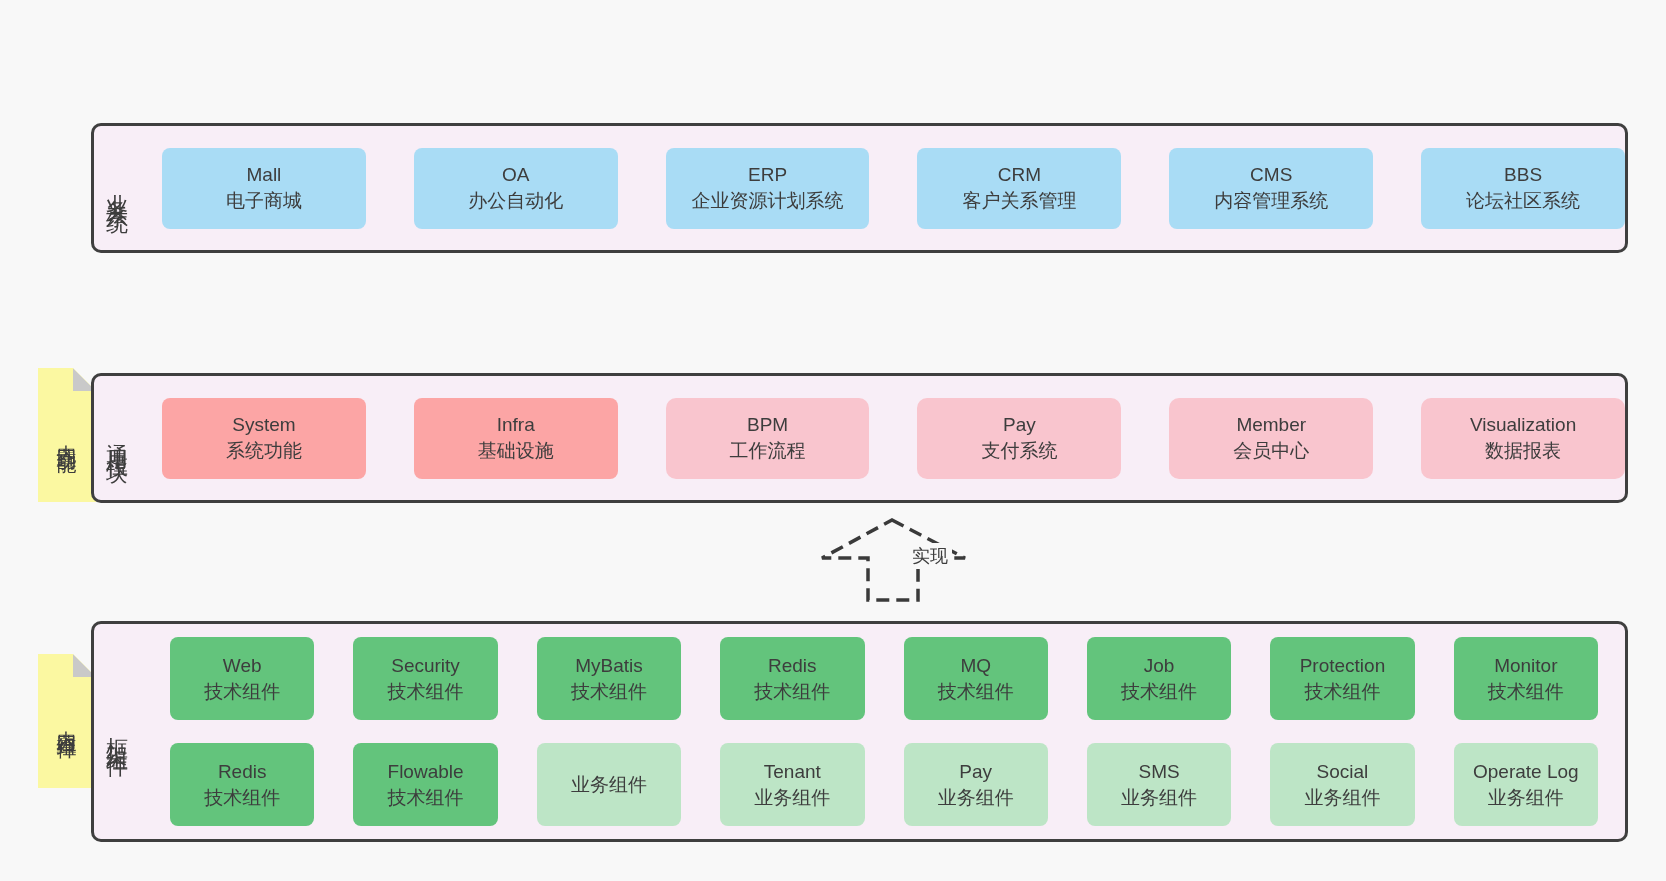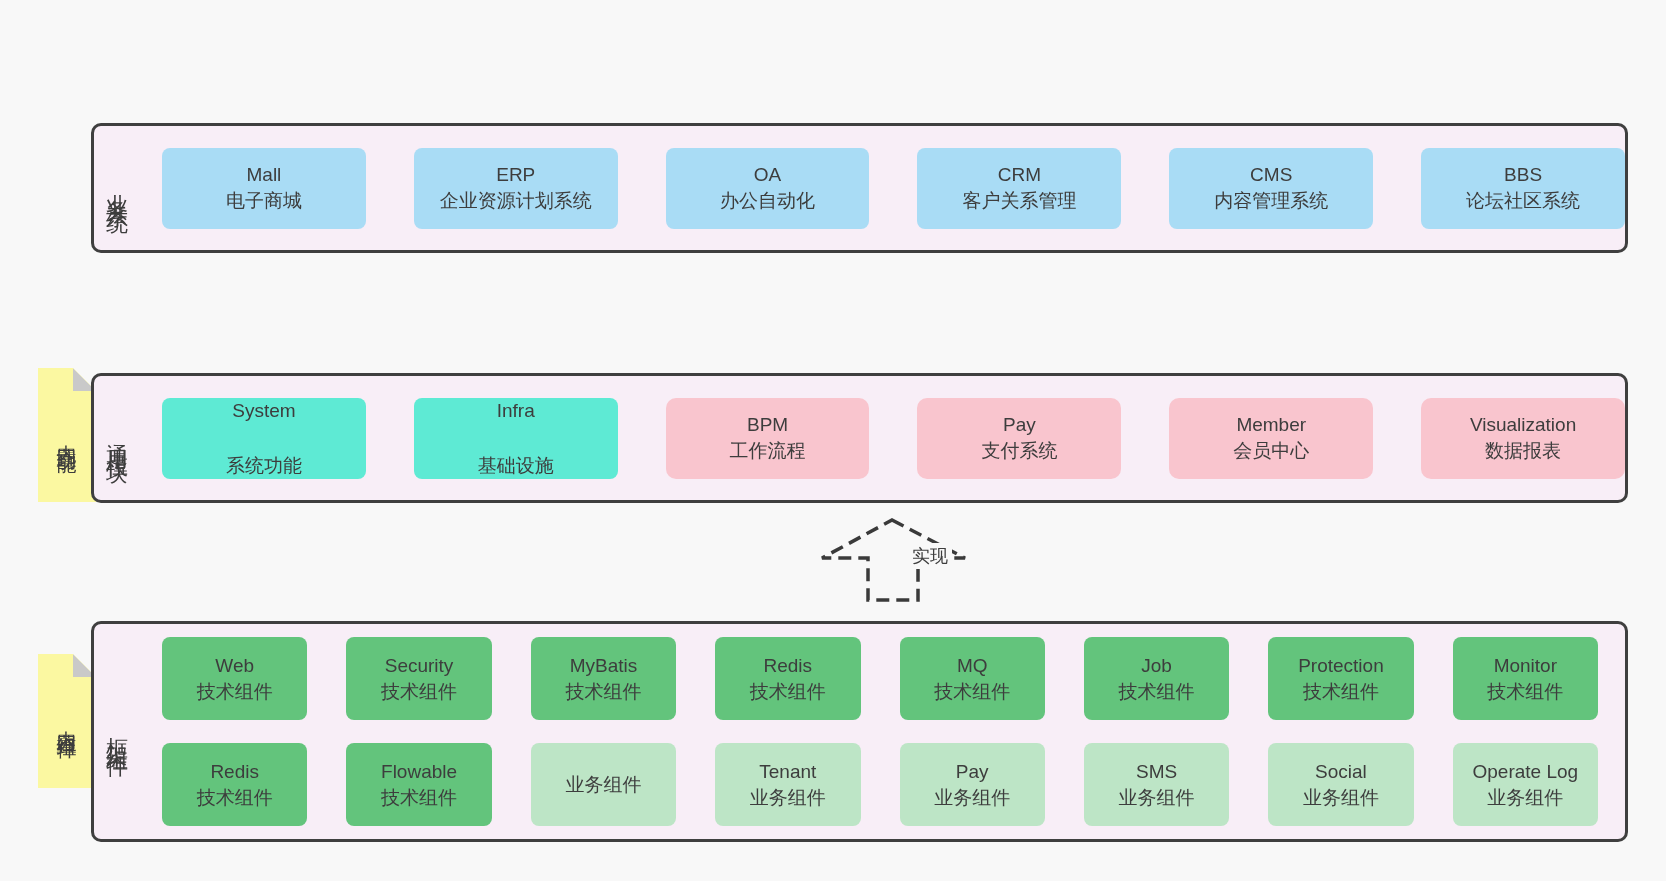--- a/index.html
+++ b/index.html
@@ -50,31 +50,31 @@
 
   .boxes {
     flex:1; display:flex; gap:48px;
     margin-left:32px; 
     align-items:center;
   }
   .rows {
     flex:1; display:flex; flex-direction:column; gap:23px;
     margin-left:24px; padding-right:27px;
   }
-  .rows .boxes { margin-left:8px; padding-right:0; gap:39px; flex:none; }
+  .rows .boxes { margin-left:16px; padding-right:0; gap:39px; flex:none; }
 
   .box {
     flex:1; height:81px; border-radius:8px;
     display:flex; flex-direction:column; justify-content:center; align-items:center;
     text-align:center; font-size:19px; line-height:26px; color:#3d3d3d;
     padding:0 12px;
   }
   .rows .box { height:83px; }
   .box.blue        { background:#a9dcf5; }
-  .box.red         { background:#5eead4;justify-content:space-between; }
+  .box.red         { background:#fca5a5; }
   .box.pink        { background:#f9c5ce;border-radius:10px; }
   .box.green-dark  { background:#63c47c; }
   .box.green-light { background:#bde5c6; }
 
   
   .arrow { position:absolute; z-index:2; }
   #arrow-build     { left:800px; top:271px; width:156px; height:80px; }
   #arrow-implement { left:815px; top:516px; width:160px; height:88px; }
   .arrow svg { position:absolute; inset:0; }
   .arrow polygon {
@@ -105,26 +105,26 @@
   </div>
 
   <div class="layer" id="layer-business">
     <div class="v-label">业务系统</div>
     <div class="boxes">
       <div class="box blue">
         <span>Mall</span>
         <span>电子商城</span>
       </div>
       <div class="box blue">
+        <span>OA</span>
+        <span>办公自动化</span>
+      </div>
+      <div class="box blue">
         <span>ERP</span>
         <span>企业资源计划系统</span>
-      </div>
-      <div class="box blue">
-        <span>OA</span>
-        <span>办公自动化</span>
       </div>
       <div class="box blue">
         <span>CRM</span>
         <span>客户关系管理</span>
       </div>
       <div class="box blue">
         <span>CMS</span>
         <span>内容管理系统</span>
       </div>
       <div class="box blue">

